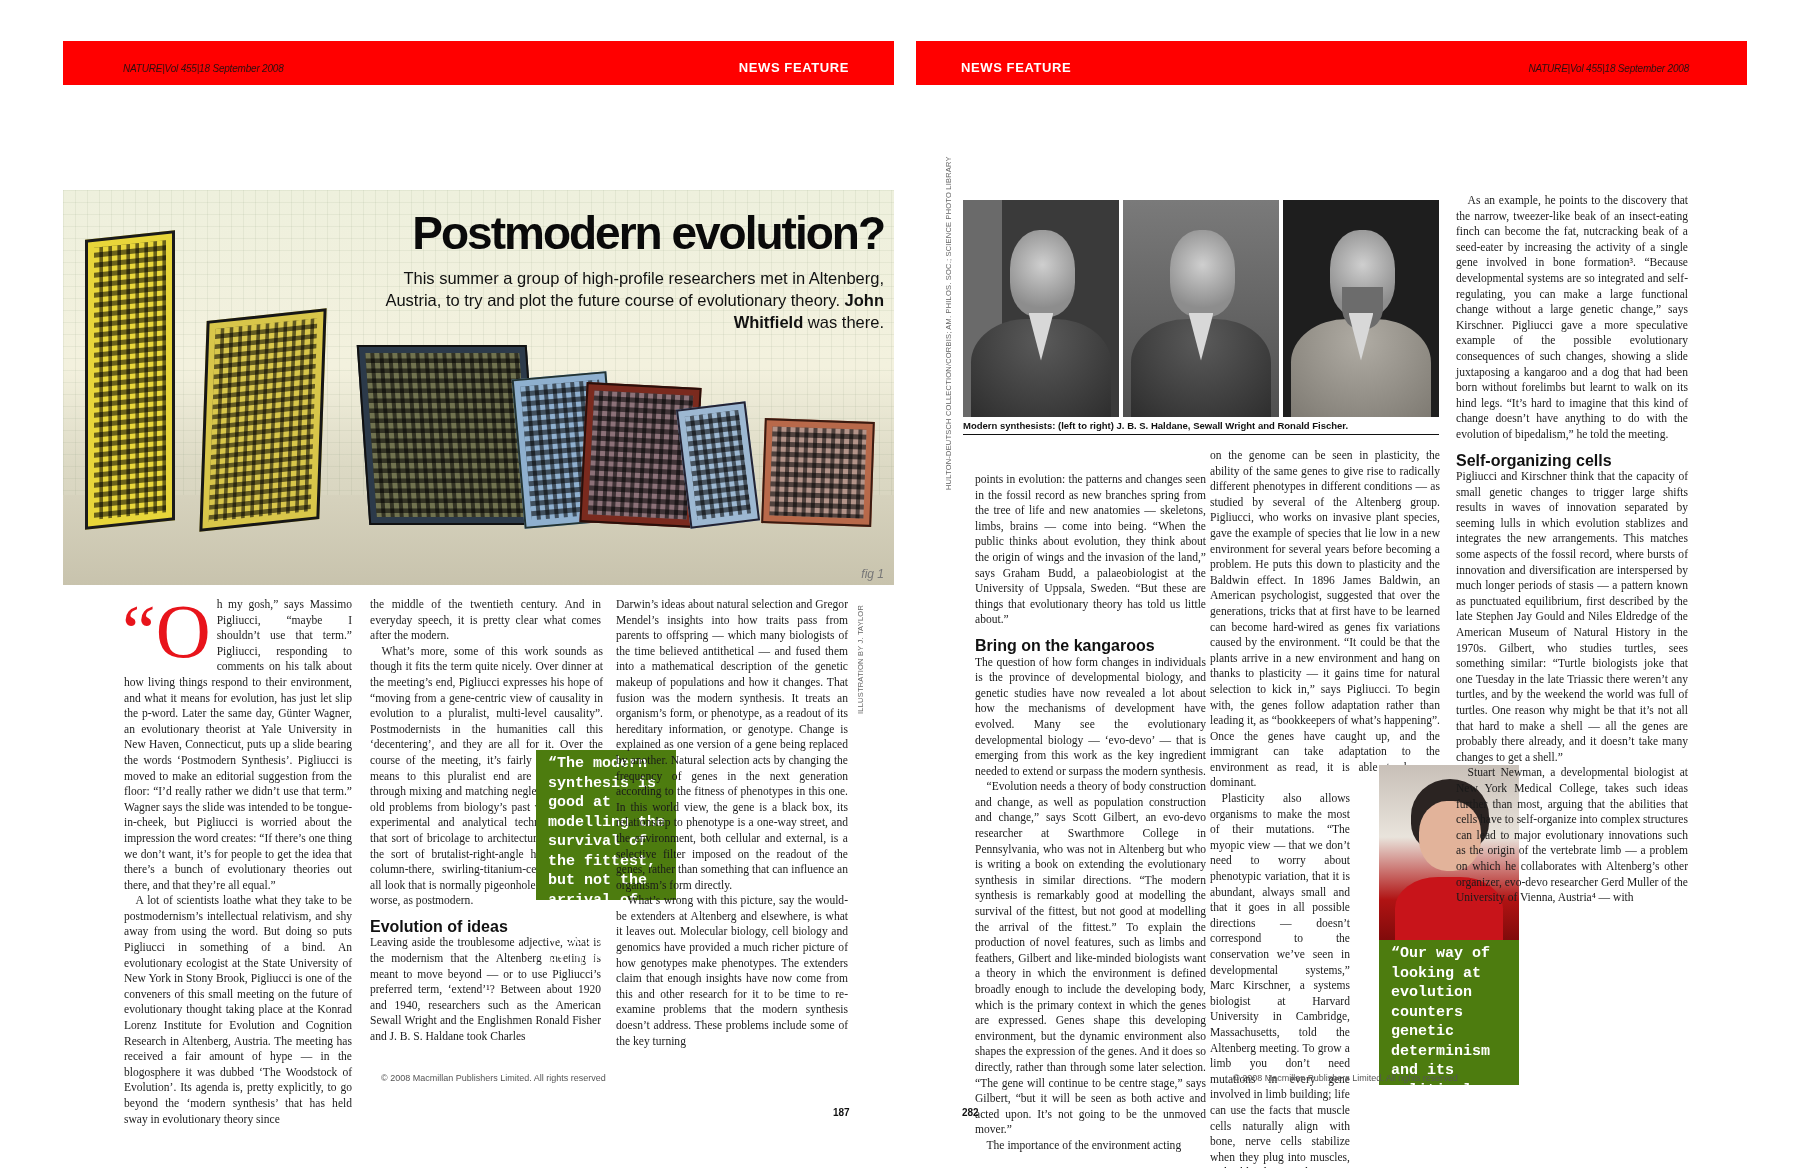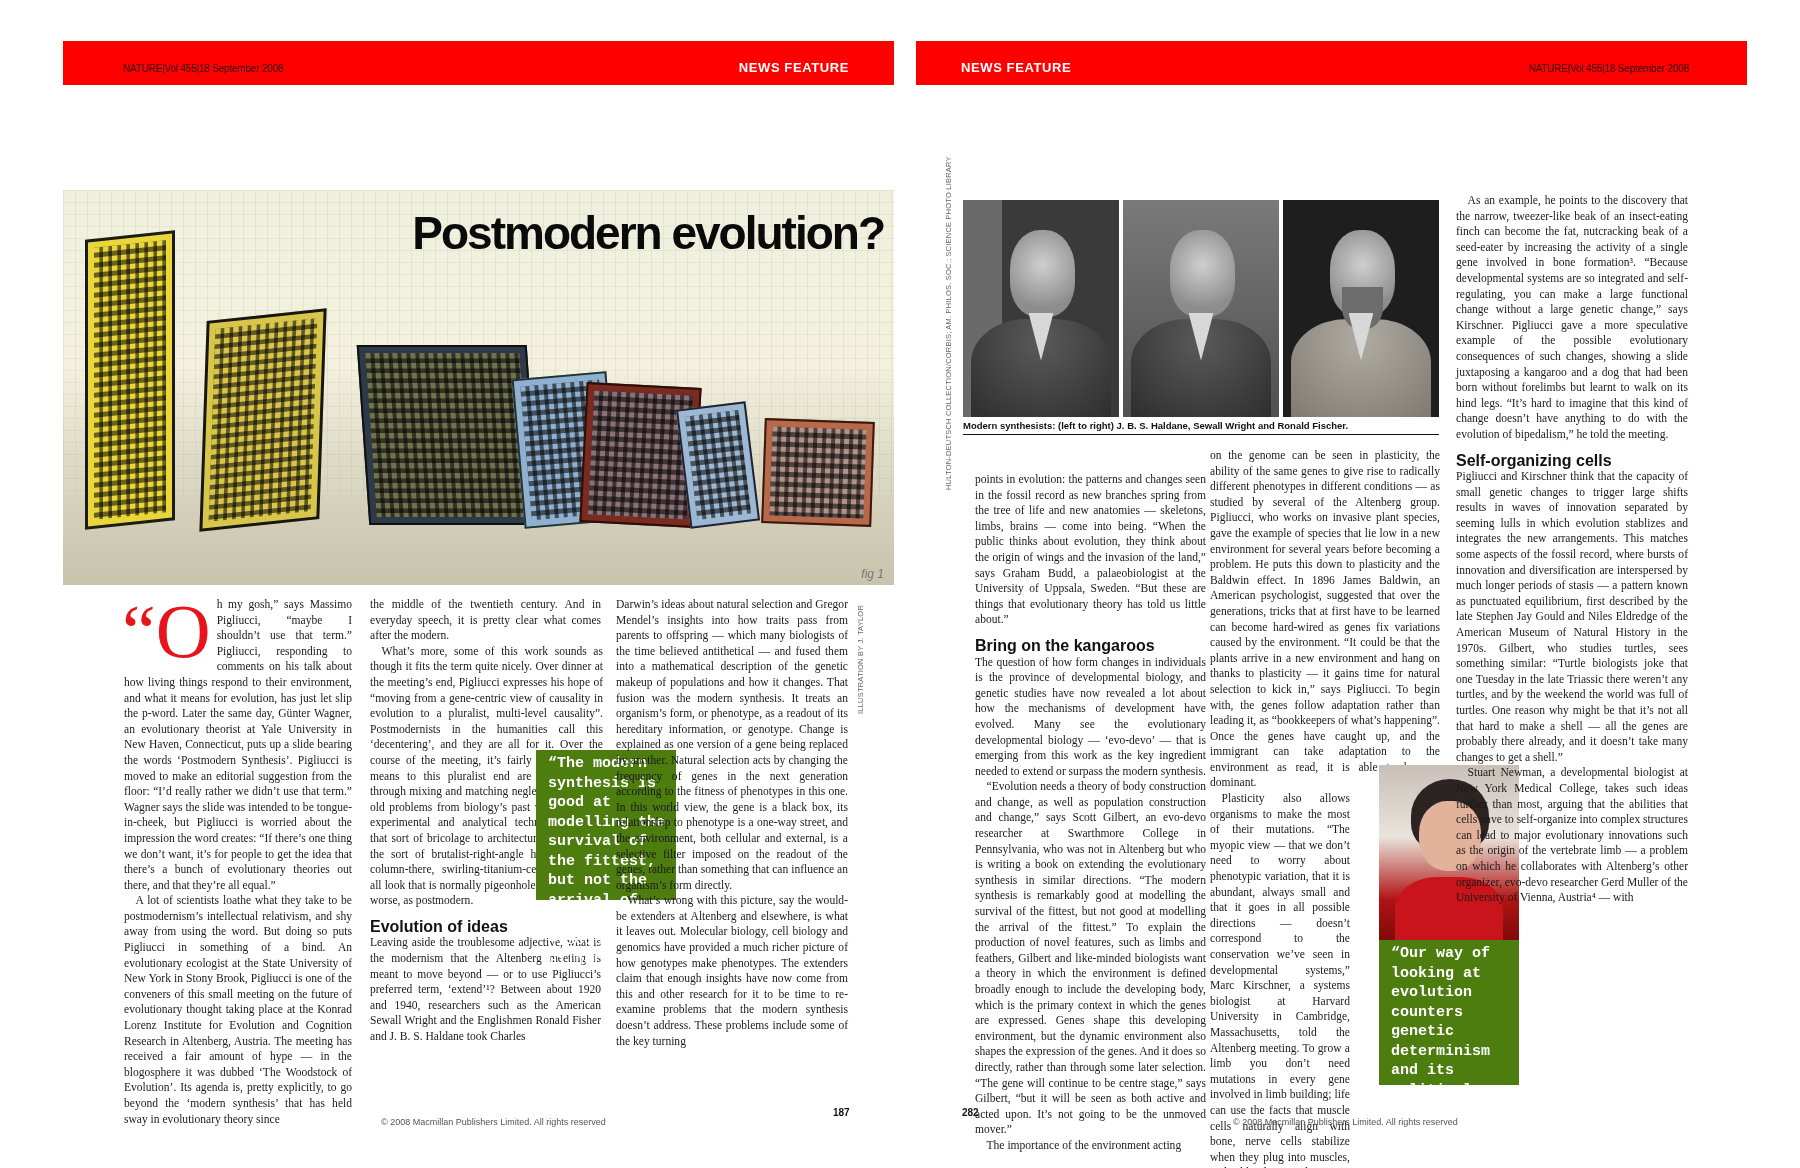--- a/index.html
+++ b/index.html
@@ -6,21 +6,21 @@
   html, body { width: 1800px; height: 1168px; background: #ffffff; overflow: hidden; }
   body { position: relative; font-family: "Liberation Serif", "DejaVu Serif", serif; color: #1a1a1a; }
 
   .page { position: absolute; top: 0; height: 1168px; }
   .page-left { left: 0; width: 900px; }
   .page-right { left: 900px; width: 900px; }
 
   .banner { position: absolute; top: 41px; height: 44px; background: #ff0000; }
   .page-left .banner { left: 63px; width: 831px; }
   .page-right .banner { left: 16px; width: 831px; }
-  .banner .journal { position: absolute; top: 22px; font-family: "Liberation Sans", sans-serif; font-size: 10px; color: #2a1010; letter-spacing: -0.2px; }
+  .banner .journal { position: absolute; top: 22px; font-family: "Liberation Sans", sans-serif; font-size: 10px; color: #2a1010; letter-spacing: -0.2px; font-style: italic; }
   .banner .section { position: absolute; top: 19px; font-family: "Liberation Sans", sans-serif; font-size: 13px; font-weight: bold; color: #ffffff; letter-spacing: 0.6px; }
   .page-left .banner .journal { left: 60px; }
   .page-left .banner .section { right: 45px; }
   .page-right .banner .section { left: 45px; }
   .page-right .banner .journal { right: 58px; }
 
   
   .hero { position: absolute; left: 63px; top: 190px; width: 831px; height: 395px; overflow: hidden;
     background:
       linear-gradient(rgba(120,140,110,0.10) 1px, transparent 1px) 0 0/12px 12px,
@@ -75,21 +75,21 @@
   .p3 .beard { position: absolute; left: 38%; width: 26%; top: 40%; height: 20%; border-radius: 0 0 50% 50%; background: #6c6c6c; }
 
   .caption { position: absolute; left: 963px; top: 420px; width: 476px; font-family: "Liberation Sans", sans-serif; font-size: 9.5px; font-weight: bold; color: #111; padding-bottom: 3px; border-bottom: 1.3px solid #111; }
 
   .eva-photo { position: absolute; left: 1379px; top: 765px; width: 140px; height: 180px; background: linear-gradient(180deg, #c8c0b8 0%, #e9e4dc 40%, #b01313 75%, #7a0a0a 100%); overflow: hidden; }
   .eva-photo .hair { position: absolute; left: 32px; top: 14px; width: 78px; height: 74px; border-radius: 50% 50% 40% 40%; background: #2b2422; }
   .eva-photo .face { position: absolute; left: 40px; top: 36px; width: 62px; height: 70px; border-radius: 45%; background: #e2b39a; }
   .eva-photo .scarf { position: absolute; left: 16px; right: 16px; bottom: -10px; height: 78px; border-radius: 40% 40% 0 0; background: #c8141a; }
 
   .pagenum { position: absolute; top: 1107px; font-family: "Liberation Sans", sans-serif; font-weight: bold; font-size: 10px; color: #111; }
-  .copyright { position: absolute; top: 1117px; font-family: "Liberation Sans", sans-serif; font-size: 9px; color: #555; padding-left: 19px; }
+  .copyright { position: absolute; top: 1073px; font-family: "Liberation Sans", sans-serif; font-size: 9px; color: #555; padding-left: 19px; }
 </style>
 </head>
 <body>
 
 <div class="page page-left">
   <div class="banner">
     <span class="journal">NATURE|Vol 455|18 September 2008</span>
     <span class="section">NEWS FEATURE</span>
   </div>
 
@@ -112,20 +112,21 @@
       </div>
     <div class="bldg b6">
         <div class="win"></div>
       </div>
     <div class="bldg b7">
         <div class="win"></div>
       </div>
     <span class="figtag">fig 1</span>
     <div class="title-block">
       <h1 class="title">Postmodern evolution?</h1>
+      <p class="standfirst"><span>This summer a group of high-profile researchers met in Altenberg, Austria, to try and plot the future course of evolutionary theory.</span> <b>John Whitfield</b><span> was there.</span></p>
     </div>
   </div>
 
   <div class="credit-vert" style="left:856px; top:605px;">ILLUSTRATION BY J. TAYLOR</div>
 
   <div class="col" style="left:124px; top:597px; width:228px;">
     <p class="noindent"><span class="dropcap">“O</span><span>h my gosh,” says Massimo Pigliucci, “maybe I shouldn’t use that term.” Pigliucci, responding to comments on his talk about how living things respond to their environment, and what it means for evolution, has just let slip the p-word. Later the same day, Günter Wagner, an evolutionary theorist at Yale University in New Haven, Connecticut, puts up a slide bearing the words ‘Postmodern Synthesis’. Pigliucci is moved to make an editorial suggestion from the floor: “I’d really rather we didn’t use that term.” Wagner says the slide was intended to be tongue-in-cheek, but Pigliucci is worried about the impression the word creates: “If there’s one thing we don’t want, it’s for people to get the idea that there’s a bunch of evolutionary theories out there, and that they’re all equal.”</span></p>
     <p>A lot of scientists loathe what they take to be postmodernism’s intellectual relativism, and shy away from using the word. But doing so puts Pigliucci in something of a bind. An evolutionary ecologist at the State University of New York in Stony Brook, Pigliucci is one of the conveners of this small meeting on the future of evolutionary thought taking place at the Konrad Lorenz Institute for Evolution and Cognition Research in Altenberg, Austria. The meeting has received a fair amount of hype — in the blogosphere it was dubbed ‘The Woodstock of Evolution’. Its agenda is, pretty explicitly, to go beyond the ‘modern synthesis’ that has held sway in evolutionary theory since</p>
   </div>
 

